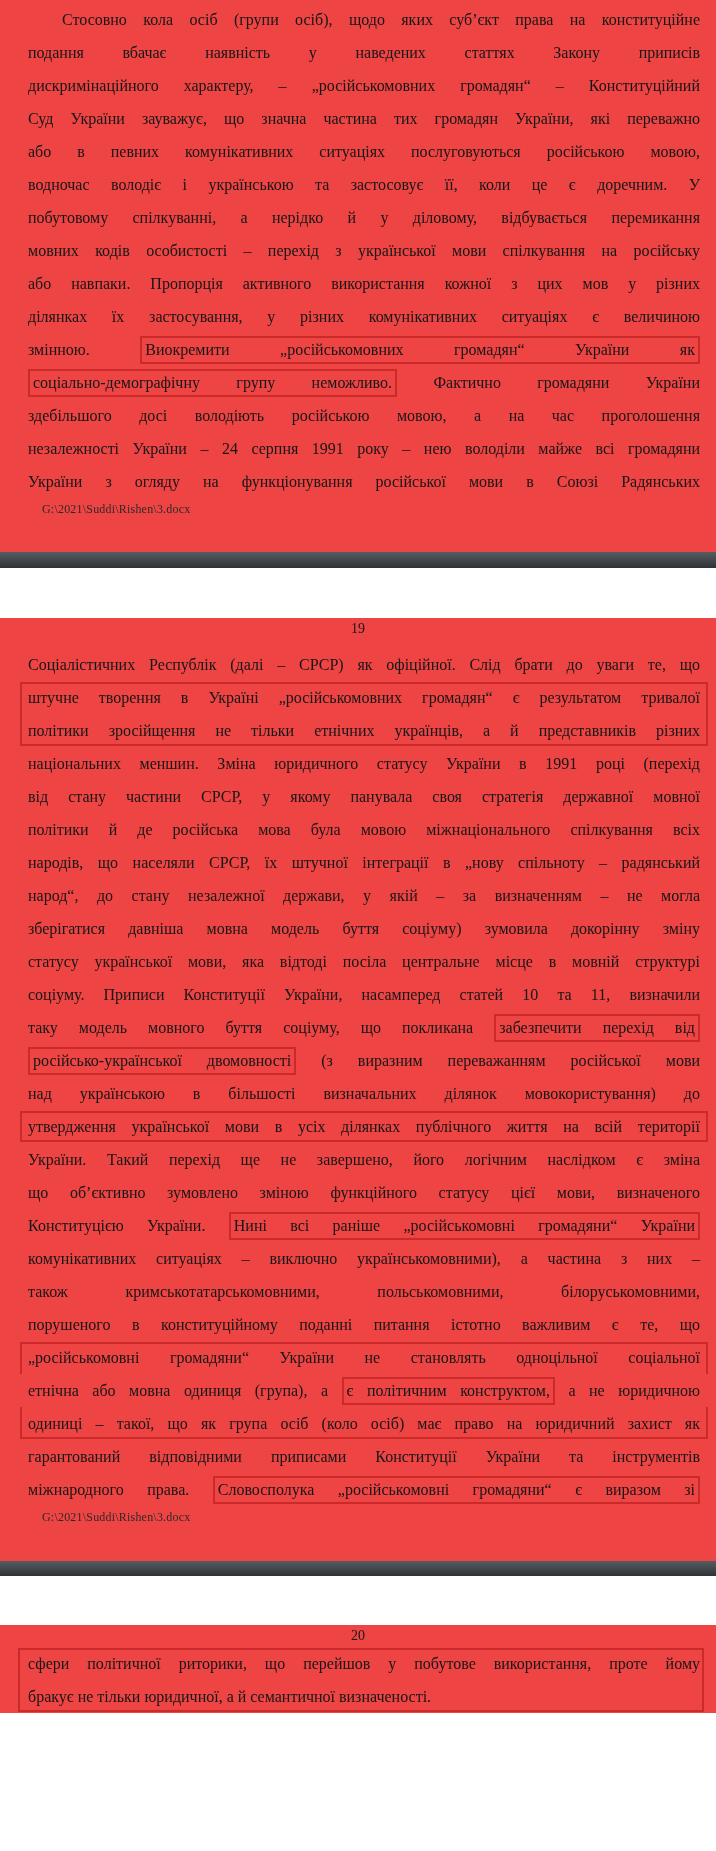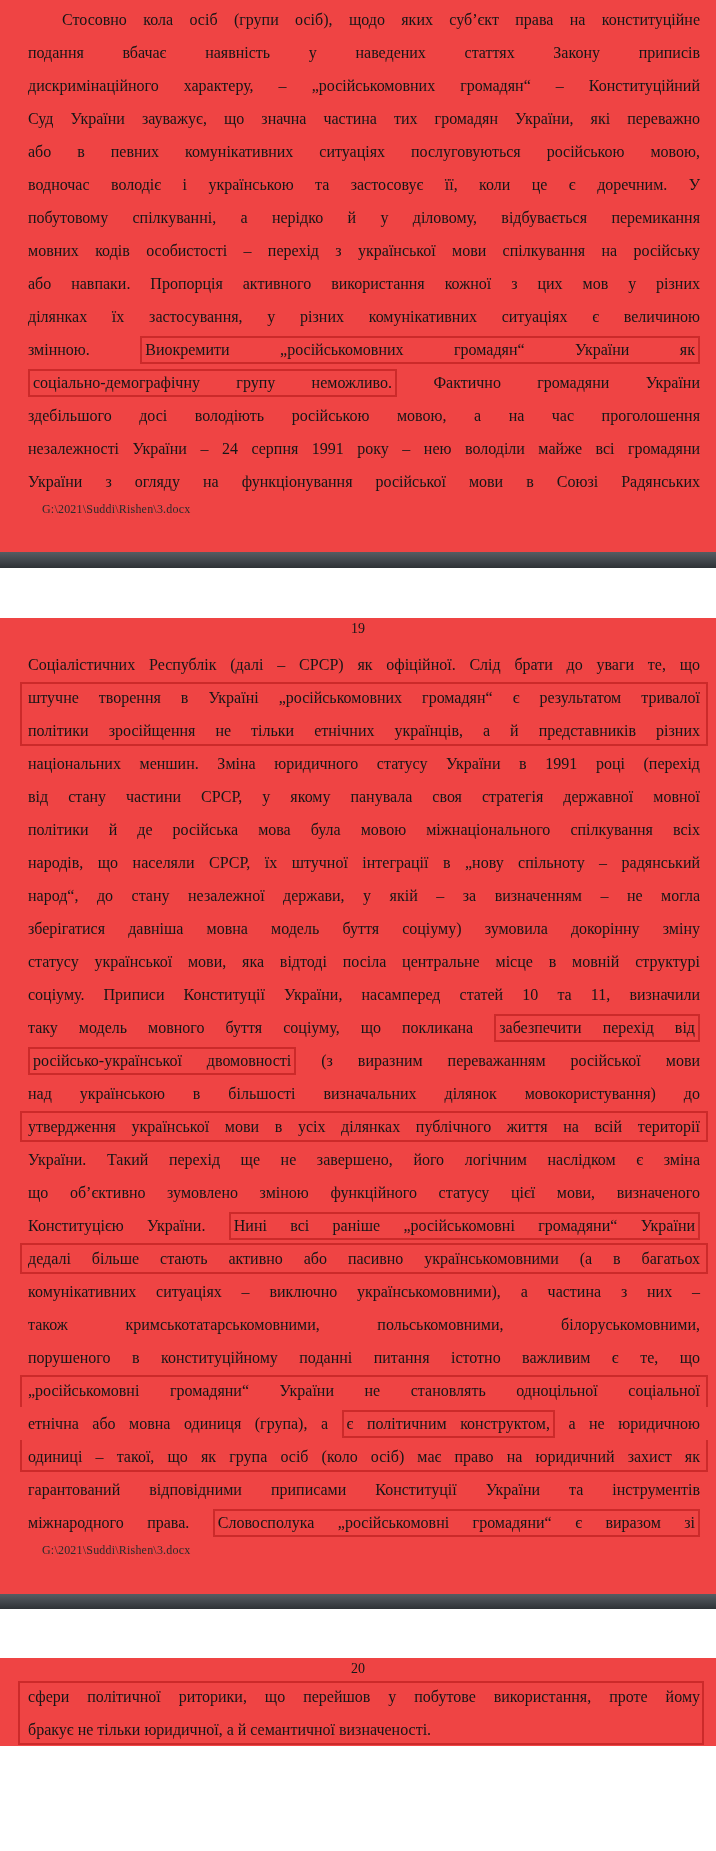--- a/index.html
+++ b/index.html
@@ -86,21 +86,20 @@
         <div class="line"><span>зберігатися давніша мовна модель буття соціуму) зумовила докорінну зміну</span></div>
         <div class="line"><span>статусу української мови, яка відтоді посіла центральне місце в мовній структурі</span></div>
         <div class="line"><span>соціуму. Приписи Конституції України, насамперед статей 10 та 11, визначили</span></div>
         <div class="line"><span>таку модель мовного буття соціуму, що покликана </span><span class="hl">забезпечити перехід від</span></div>
         <div class="line"><span class="hl">російсько-української двомовності</span><span> (з виразним переважанням російської мови</span></div>
         <div class="line"><span>над українською в більшості визначальних ділянок мовокористування) до</span></div>
         <div class="line box-full"><span>утвердження української мови в усіх ділянках публічного життя на всій території</span></div>
         <div class="line"><span>України. Такий перехід ще не завершено, його логічним наслідком є зміна</span></div>
         <div class="line"><span>що об’єктивно зумовлено зміною функційного статусу цієї мови, визначеного</span></div>
         <div class="line"><span>Конституцією України. </span><span class="hl">Нині всі раніше „російськомовні громадяни“ України</span></div>
-        <div class="line box-full"><span>дедалі більше стають активно або пасивно українськомовними (а в багатьох</span></div>
         <div class="line"><span>комунікативних ситуаціях – виключно українськомовними), а частина з них –</span></div>
         <div class="line"><span>також кримськотатарськомовними, польськомовними, білоруськомовними,</span></div>
         <div class="line"><span>порушеного в конституційному поданні питання істотно важливим є те, що</span></div>
         <div class="line box-top"><span>„російськомовні громадяни“ України не становлять одноцільної соціальної</span></div>
         <div class="line"><span>етнічна або мовна одиниця (група), а </span><span class="hl">є політичним конструктом,</span><span> а не юридичною</span></div>
         <div class="line box-bottom"><span>одиниці – такої, що як група осіб (коло осіб) має право на юридичний захист як</span></div>
         <div class="line"><span>гарантований відповідними приписами Конституції України та інструментів</span></div>
         <div class="line"><span>міжнародного права. </span><span class="hl">Словосполука „російськомовні громадяни“ є виразом зі</span></div>
       </div>
     <div class="footer">G:\2021\Suddi\Rishen\3.docx</div>

